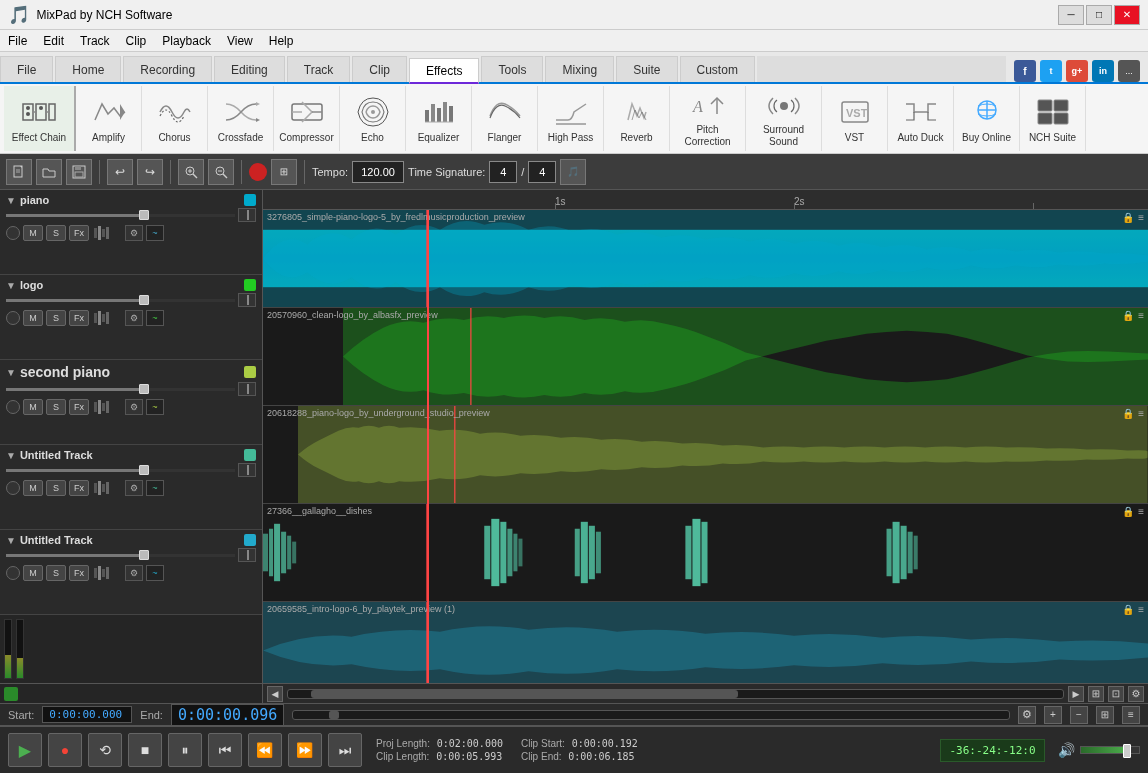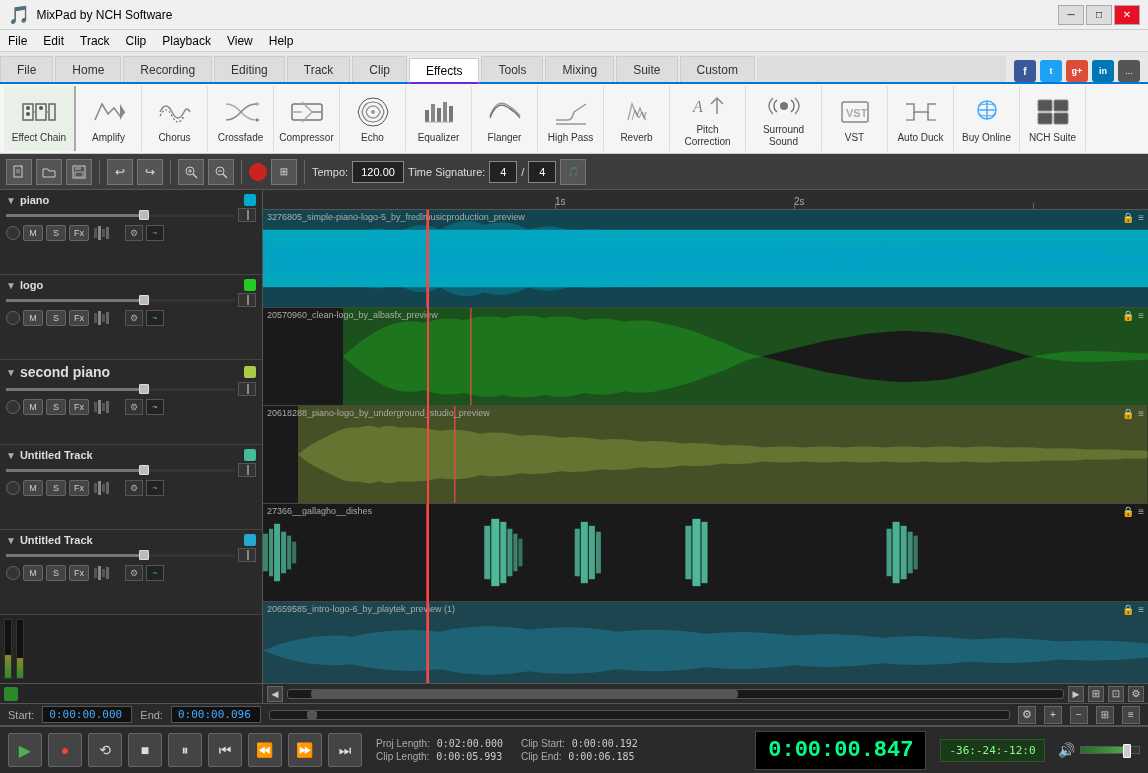--- a/index.html
+++ b/index.html
@@ -691,21 +691,21 @@
       <div style="width:16px;height:16px;background:#444;border:1px solid #666;display:flex;align-items:center;justify-content:center;cursor:pointer;font-size:10px;color:#ccc;">⊞</div>
       <div style="width:16px;height:16px;background:#444;border:1px solid #666;display:flex;align-items:center;justify-content:center;cursor:pointer;font-size:10px;color:#ccc;">⊡</div>
       <div style="width:16px;height:16px;background:#444;border:1px solid #666;display:flex;align-items:center;justify-content:center;cursor:pointer;font-size:10px;color:#ccc;">⚙</div>
     </div>
   </div>
 
   <div id="pos-bar">
     <span>Start:</span>
     <span style="background:#111;border:1px solid #555;color:#4af;padding:1px 6px;font-family:monospace;font-size:11px;min-width:90px;">0:00:00.000</span>
     <span>End:</span>
-    <span style="background:#111;border:1px solid #555;color:#4af;padding:1px 6px;font-family:monospace;font-size:11px;min-width:90px;">0:00:00.096</span>
+    <span style="background:#111;border:1px solid #555;color:#4af;padding:1px 6px;font-family:monospace;font-size:15px;min-width:90px;">0:00:00.096</span>
     <div style="flex:1;height:10px;background:#1a1a1a;border:1px solid #555;border-radius:3px;position:relative;cursor:pointer;">
       <div style="width:10px;height:8px;background:#555;position:absolute;top:0;left:5%;border-radius:2px;"></div>
     </div>
     <div style="width:18px;height:18px;background:#444;border:1px solid #666;display:flex;align-items:center;justify-content:center;cursor:pointer;font-size:11px;color:#ccc;">⚙</div>
     <div style="width:18px;height:18px;background:#444;border:1px solid #666;display:flex;align-items:center;justify-content:center;cursor:pointer;font-size:10px;color:#ccc;">+</div>
     <div style="width:18px;height:18px;background:#444;border:1px solid #666;display:flex;align-items:center;justify-content:center;cursor:pointer;font-size:10px;color:#ccc;">−</div>
     <div style="width:18px;height:18px;background:#444;border:1px solid #666;display:flex;align-items:center;justify-content:center;cursor:pointer;font-size:10px;color:#ccc;">⊞</div>
     <div style="width:18px;height:18px;background:#444;border:1px solid #666;display:flex;align-items:center;justify-content:center;cursor:pointer;font-size:10px;color:#ccc;">≡</div>
   </div>
 
@@ -737,21 +737,20 @@
         <span style="margin-left:4px;color:#ccc;font-family:monospace;">0:00:00.192</span>
       </div>
       <div>
         <span>Clip End:</span>
         <span style="margin-left:4px;color:#ccc;font-family:monospace;">0:00:06.185</span>
       </div>
     </div>
 
     <div style="flex:1;"></div>
 
-    <div style="background:#000;color:#00ff88;font-family:'Courier New',monospace;font-size:22px;font-weight:bold;padding:6px 12px;border:1px solid #444;min-width:160px;text-align:center;">0:00:00.847</div>
 
     <div style="background:#1a3a1a;color:#88ff88;font-size:11px;padding:4px 8px;border:1px solid #2a5a2a;font-family:monospace;min-width:80px;text-align:center;margin-left:8px;">-36:-24:-12:0</div>
 
     <div style="display:flex;align-items:center;gap:4px;margin-left:8px;">
       <span style="font-size:14px;cursor:pointer;color:#aaa;">🔊</span>
       <div style="width:60px;height:8px;background:#333;border:1px solid #555;position:relative;cursor:pointer;">
         <div style="width:75%;height:100%;background:linear-gradient(to right,#2a6a2a,#4aaa4a);"></div>
         <div style="width:8px;height:14px;background:#ccc;border:1px solid #fff;position:absolute;top:-3px;left:73%;border-radius:1px;"></div>
       </div>
     </div>

